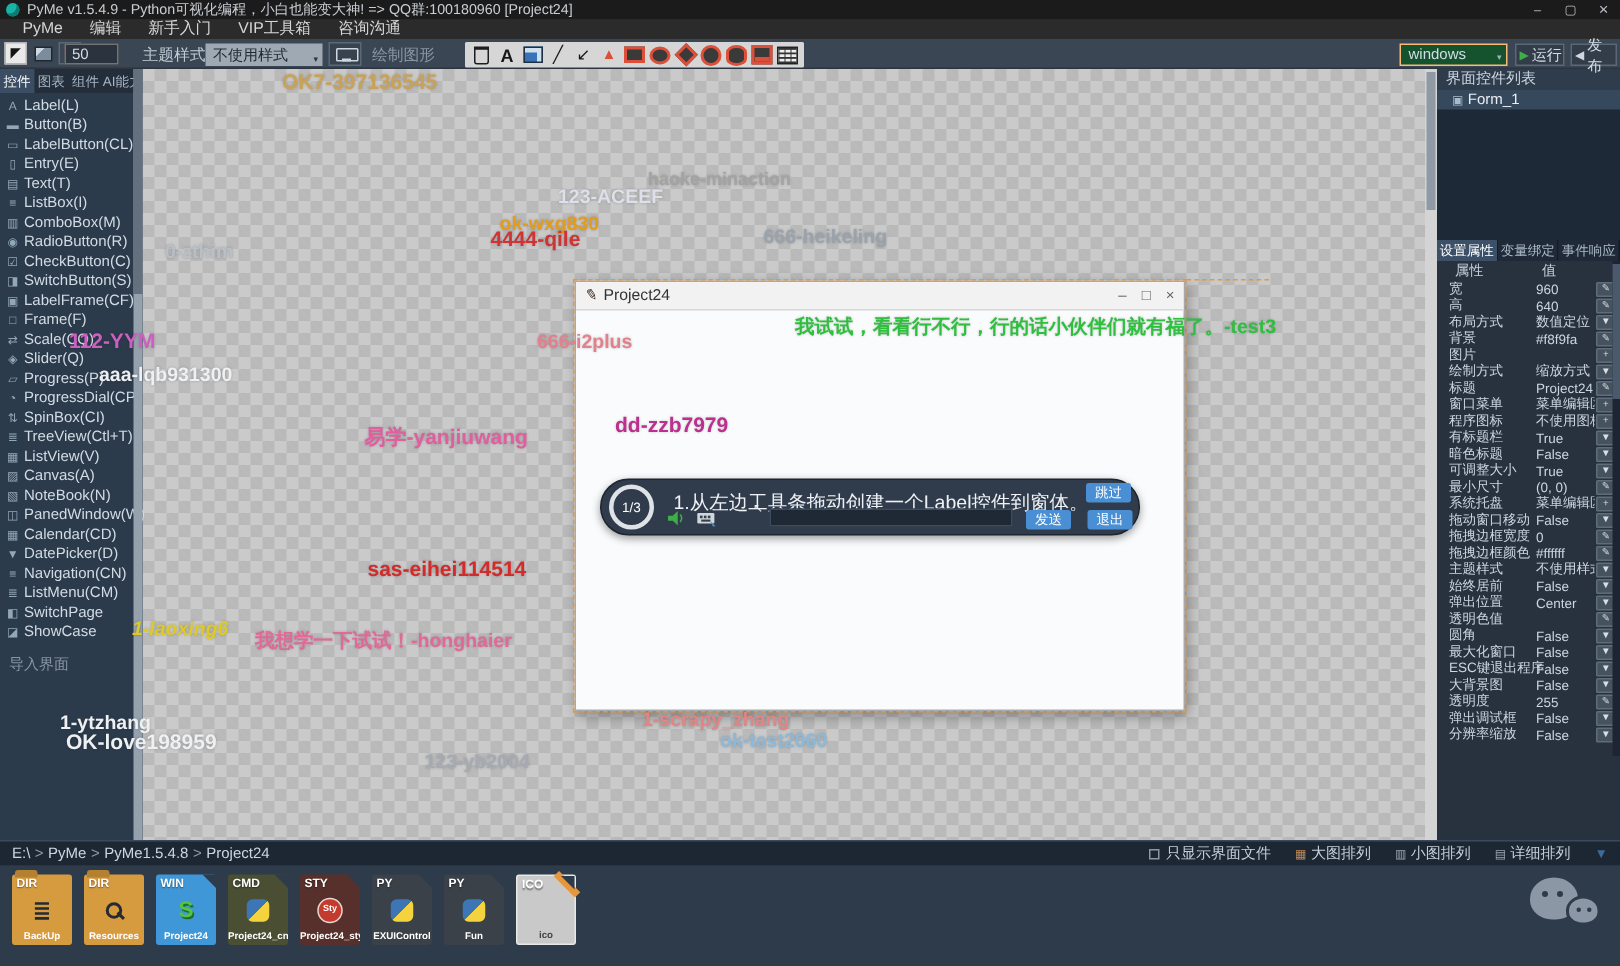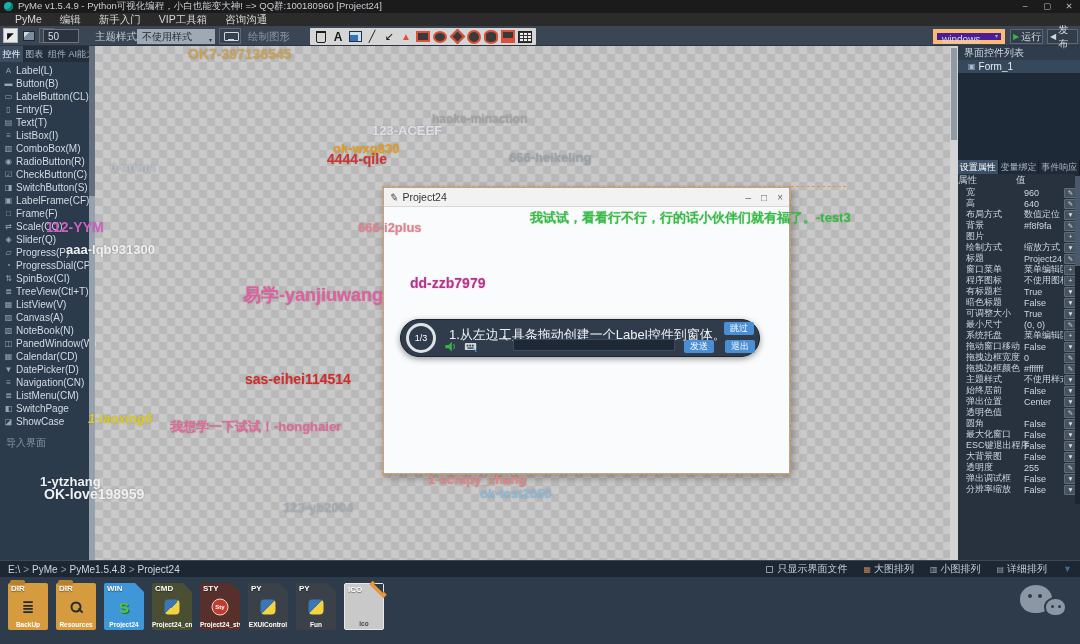--- a/index.html
+++ b/index.html
@@ -58,21 +58,21 @@
   .dw-rect::before{content:"";width:11px;height:7px;border:2px solid #dd4f38;background:#3a3a3a;}
   .dw-ellipse::before{content:"";width:12px;height:8px;border:2px solid #dd4f38;background:#3a3a3a;border-radius:50%;}
   .dw-diamond::before{content:"";width:7px;height:7px;border:2px solid #dd4f38;background:#3a3a3a;transform:rotate(45deg);}
   .dw-circle::before{content:"";width:10px;height:10px;border:2px solid #dd4f38;background:#3a3a3a;border-radius:50%;}
   .dw-cylinder::before{content:"";width:11px;height:10px;border:2px solid #dd4f38;background:#3a3a3a;border-radius:50%/35%;}
   .dw-labelbox::before{content:"";width:12px;height:9px;border:2px solid #dd4f38;background:#3a3a3a;
         box-shadow:inset 0 -3px 0 #dd4f38;}
   .dw-grid::before{content:"";width:12px;height:10px;border:1px solid #222;background-color:#eee;
         background-image:linear-gradient(#333 1px,transparent 1px),linear-gradient(90deg,#333 1px,transparent 1px);
         background-size:4px 3px;}
-  .sel-target{left:933px;width:72px;background:#4c1d95;color:#d2dce6;border:4px solid #fdba74;}
+  .sel-target{left:933px;width:72px;background:#14532d;color:#d2dce6;border:1px solid #fdba74;}
   .sel-target .caret{color:#9fb0c0;}
   .tb-run{position:absolute;left:1010px;top:3px;width:33px;height:15px;background:#323d49;
           border:1px solid #5a6878;display:flex;align-items:center;gap:2px;padding-left:2px;}
   .tb-run .play{color:#3fae4a;font-size:8px;}
   .tb-pub{position:absolute;left:1047px;top:3px;width:31px;height:15px;background:#323d49;
           border:1px solid #5a6878;display:flex;align-items:center;gap:2px;padding-left:2px;}
   .tb-pub .horn{color:#cfd8e0;font-size:8px;}
   .tb-run span,.tb-pub span{font-size:10px;color:#d2dce6;}
 
   
@@ -141,21 +141,21 @@
   .rightpanel{position:absolute;left:958px;top:0;width:122px;height:514px;background:#28323f;z-index:3;}
   .rp-header{height:14px;line-height:14px;padding-left:6px;background:#2e3c4c;font-size:10px;color:#cdd7e1;}
   .rp-tree{height:100px;background:#1e2937;}
   .tree-item{height:13px;display:flex;align-items:center;background:#35485c;color:#e8eef4;
              font-size:10px;padding-left:10px;}
   .tree-item .ti-icon{font-size:8px;color:#a8bacb;margin-right:3px;}
   .rp-tabs{height:14px;display:flex;}
   .rp-tab{flex:1;font-size:9px;text-align:center;line-height:14px;background:#1f2937;color:#aab8c6;
           border-right:1px solid #141c26;white-space:nowrap;}
   .rp-tab.active{background:#3c5068;color:#fff;}
-  .rp-grid-header{height:13px;display:flex;align-items:center;font-size:9.5px;color:#c4cfda;padding-left:0;}
+  .rp-grid-header{height:13px;display:flex;align-items:center;font-size:9.5px;color:#c4cfda;padding-left:12px;}
   .rp-grid-header .h-name{width:58px;}
   .p-row{height:11px;display:flex;align-items:center;padding:0 3px 0 8px;font-size:9px;color:#ccd6e0;}
   .p-name{width:58px;white-space:nowrap;flex:none;}
   .p-val{flex:1;white-space:nowrap;overflow:hidden;}
   .p-btn{width:13px;height:10px;margin-left:1px;background:#46535f;border:1px solid #5f6d7b;
          color:#d8dfe6;font-size:6.5px;line-height:8px;text-align:center;border-radius:1px;flex:none;}
   .rp-scroll{position:absolute;right:0;top:128px;width:5px;height:330px;background:#1c2531;}
   .rp-scroll .thumb{position:absolute;top:2px;left:0;width:5px;height:90px;background:#4a5a6c;}
 
   
@@ -467,21 +467,21 @@
         <div class="bullet" style="left: 372px; top: 77px; color: rgb(221, 224, 234); font-size: 13px;">123-ACEEF</div>
         <div class="bullet" style="left: 333px; top: 95px; color: rgb(227, 156, 30); font-size: 13px;">ok-wxg830</div>
         <div class="bullet" style="left: 327px; top: 105px; color: rgb(207, 51, 51); font-size: 14px;">4444-qile</div>
         <div class="bullet" style="left: 509px; top: 104px; color: rgb(154, 162, 172); font-size: 13px;">666-heikeling</div>
         <div class="bullet" style="left: 110px; top: 114px; color: rgb(185, 191, 199); font-size: 13px;">0-zthim</div>
         <div class="bullet" style="left: 530px; top: 163px; color: rgb(47, 191, 63); font-size: 13px;">我试试，看看行不行，行的话小伙伴们就有福了。-test3</div>
         <div class="bullet" style="left: 46px; top: 173px; color: rgb(204, 95, 192); font-size: 14px;">112-YYM</div>
         <div class="bullet" style="left: 338px; top: 174px; color: rgb(226, 128, 142); font-size: 13px; margin-left: 20px;">666-i2plus</div>
         <div class="bullet" style="left: 66px; top: 196px; color: rgb(238, 240, 242); font-size: 13px;">aaa-lqb931300</div>
         <div class="bullet" style="left: 410px; top: 229px; color: rgb(187, 47, 141); font-size: 14px;">dd-zzb7979</div>
-        <div class="bullet" style="left: 243px; top: 237px; color: rgb(223, 95, 159); font-size: 18px;">易学-yanjiuwang</div>
+        <div class="bullet" style="left: 243px; top: 237px; color: rgb(223, 95, 159); font-size: 14px;">易学-yanjiuwang</div>
         <div class="bullet" style="left: 245px; top: 325px; color: rgb(211, 42, 42); font-size: 14px;">sas-eihei114514</div>
         <div class="bullet" style="left: 88px; top: 365px; color: rgb(221, 202, 37); font-size: 13px; font-style: italic;">1-laoxing6</div>
         <div class="bullet" style="left: 170px; top: 372px; color: rgb(226, 104, 151); font-size: 13px;">我想学一下试试！-honghaier</div>
         <div class="bullet" style="left: 40px; top: 428px; color: rgb(238, 240, 242); font-size: 13px;">1-ytzhang</div>
         <div class="bullet" style="left: 44px; top: 440px; color: rgb(238, 240, 242); font-size: 14px;">OK-love198959</div>
         <div class="bullet" style="left: 428px; top: 426px; color: rgb(226, 133, 133); font-size: 13px;">1-scrapy_zhang</div>
         <div class="bullet" style="left: 480px; top: 440px; color: rgb(140, 185, 217); font-size: 13px;">ok-test2060</div>
         <div class="bullet" style="left: 283px; top: 454px; color: rgb(166, 171, 179); font-size: 13px;">123-yb2004</div>
       </div>
 

